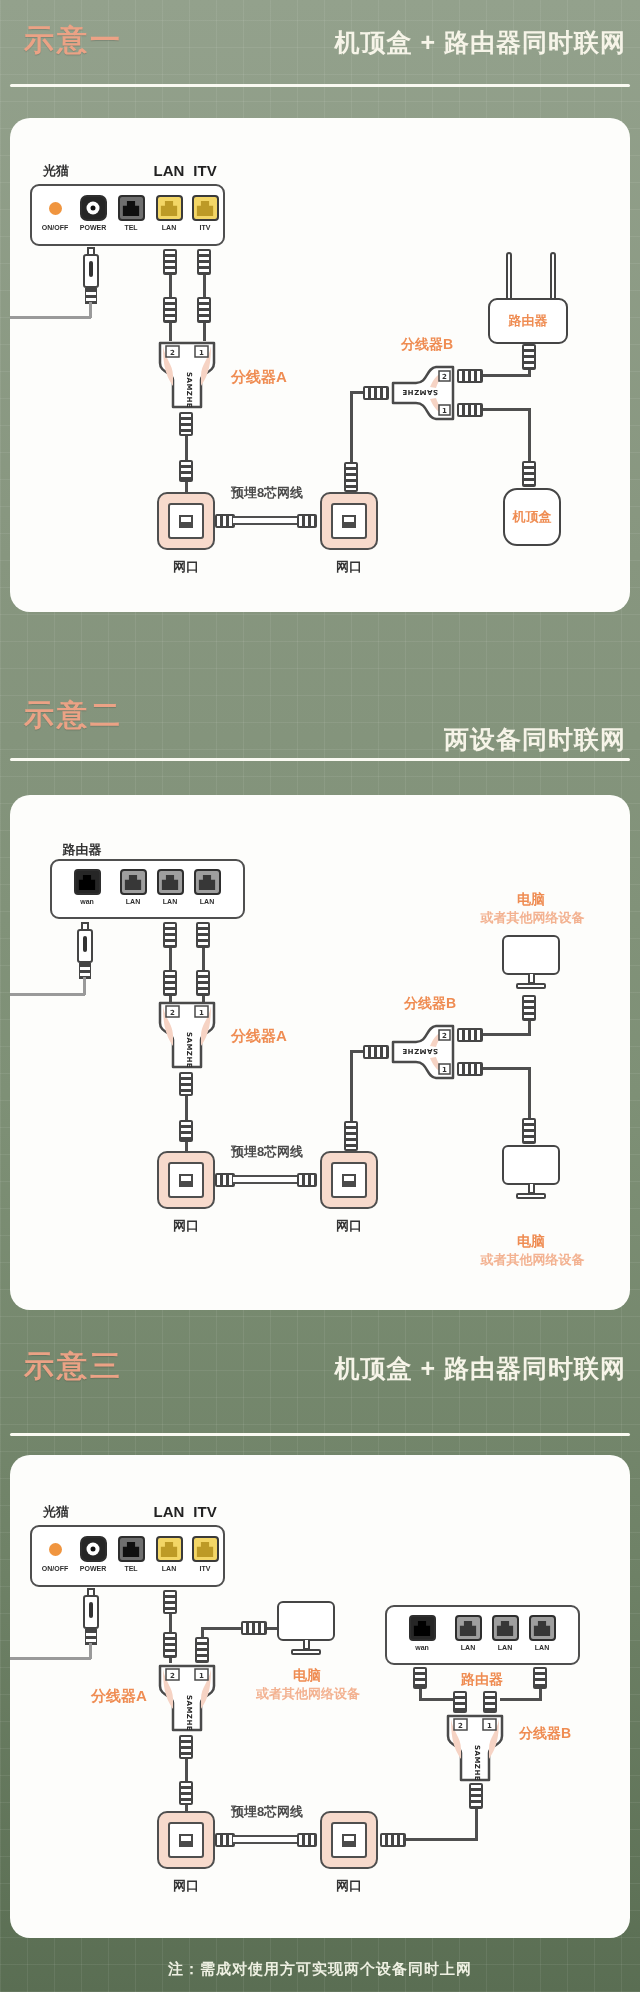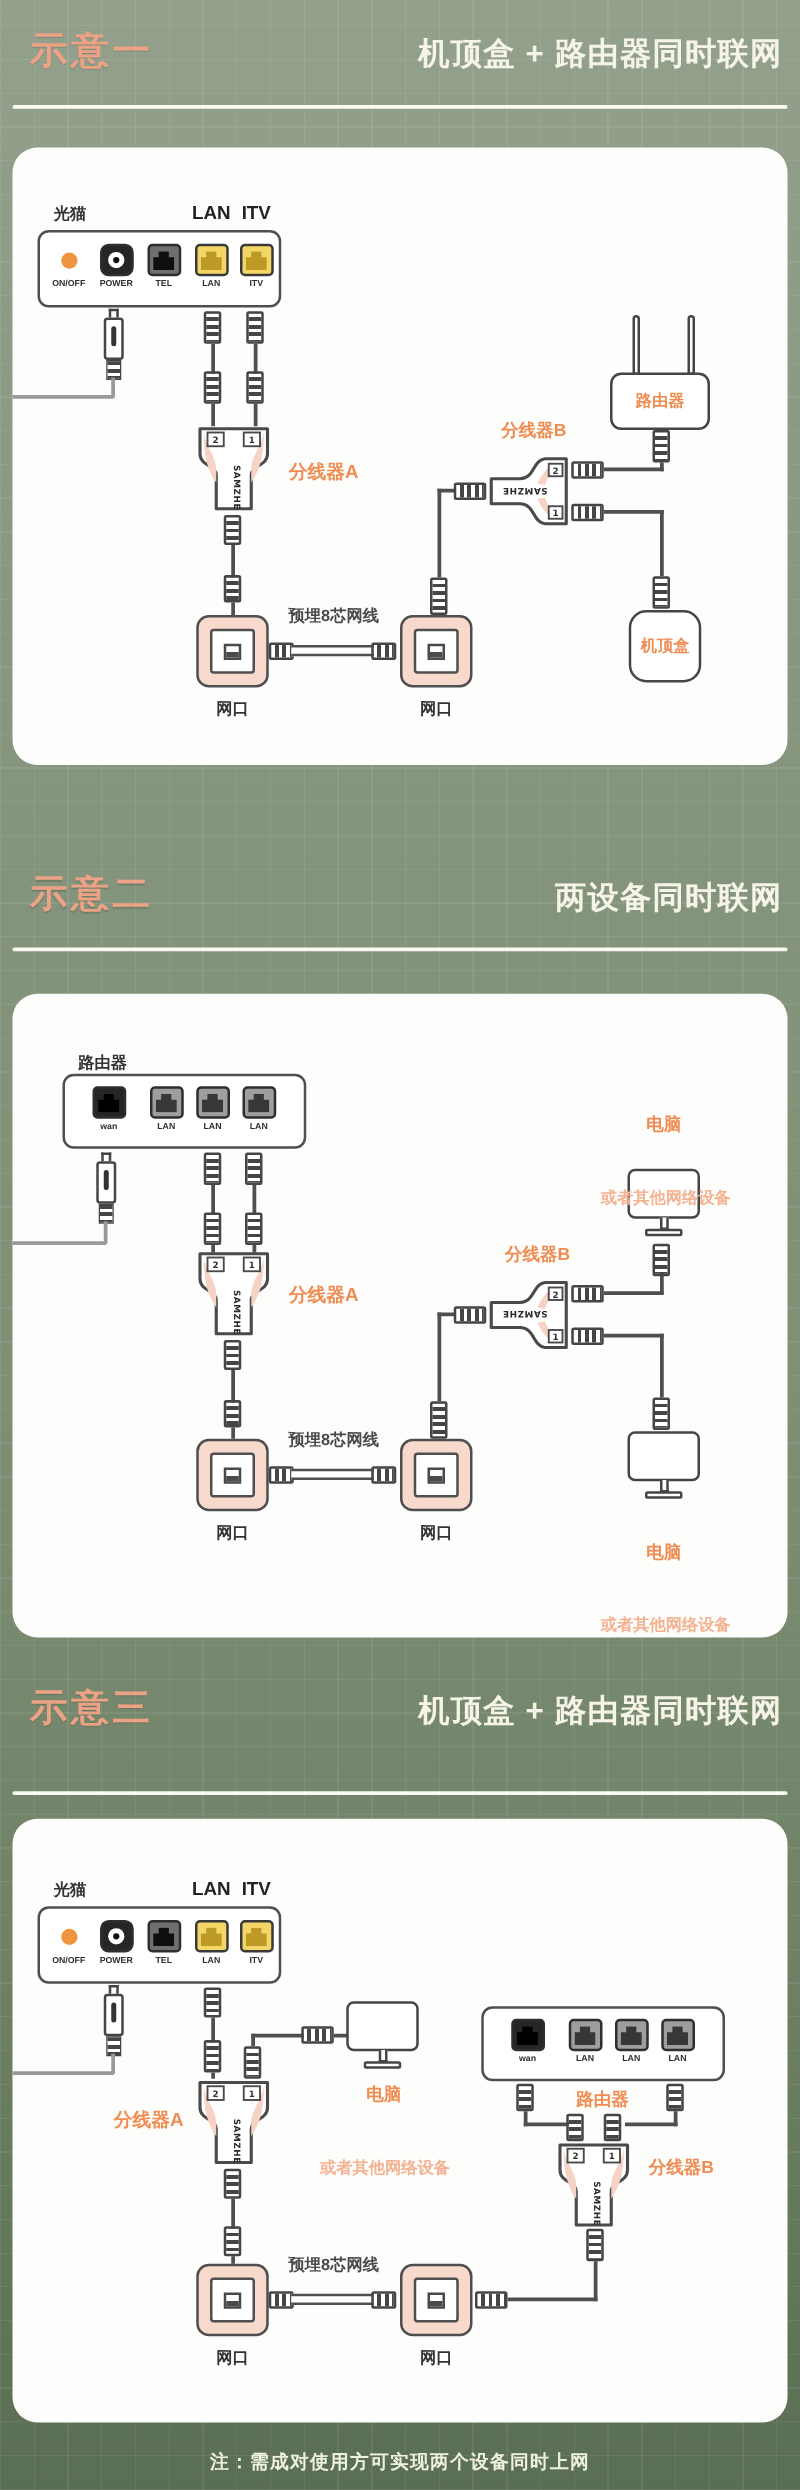--- a/index.html
+++ b/index.html
@@ -16,21 +16,21 @@
   }
   .badge { position:absolute; left:24px; font-size:30px; font-weight:bold; color:#eba285; letter-spacing:3px; text-shadow:0 1px 1px rgba(0,0,0,.15); }
   .sec-title { position:absolute; right:14px; font-size:25px; font-weight:bold; color:#f6f4e8; letter-spacing:1px; }
   .divider { position:absolute; left:10px; width:620px; height:3px; background:#fafaf2; border-radius:2px; }
   .panel { position:absolute; left:10px; width:620px; background:#fdfdfb; border-radius:20px; }
   .note { position:absolute; left:0; top:1960px; width:640px; text-align:center; font-size:15px; font-weight:bold; color:#eef0e2; letter-spacing:1px; }
 
   .dlbl { position:absolute; font-size:13px; font-weight:bold; color:#333; text-align:center; }
   .hdr-lbl { position:absolute; font-size:15px; font-weight:bold; color:#222; text-align:center; width:34px; }
   .olbl { position:absolute; font-size:14px; font-weight:bold; color:#ef8c52; text-align:center; }
-  .olbl-light { position:absolute; font-size:13px; font-weight:bold; color:#f3b291; text-align:center;margin-top:40px; }
+  .olbl-light { position:absolute; font-size:13px; font-weight:bold; color:#f3b291; text-align:center; }
   .glbl { position:absolute; font-size:13px; font-weight:bold; color:#4a4a4a; text-align:center; }
 
   .portbox { position:absolute; background:#fff; border:2.5px solid #4f4f4f; border-radius:9px; }
   .pcell { position:absolute; top:9px; width:34px; display:flex; flex-direction:column; align-items:center; }
   .psq { width:27px; height:26px; border:2px solid #2e2e2e; border-radius:4px; position:relative; margin-bottom:3px; background:#fff; }
   .psq.yellow { background:#f3d666; border-color:#3a3a3a; }
   .psq.telp { background:#6f6f6f; }
   .psq.lanp { background:#9e9e9e; }
   .psq.wanp { background:#262626; }
   .psq.powerp { background:#262626; border-radius:7px; }
@@ -198,21 +198,21 @@
   <div class="routerbox1" style="left:478px;top:180px">路由器</div>
 
   <div class="connh" style="left:447px;top:285px;width:26px"></div>
   <div class="cabh" style="left:473px;top:290px;width:48px"></div>
   <div class="cabv" style="left:518px;top:290px;height:53px"></div>
   <div class="connv" style="left:512px;top:343px;height:26px"></div>
   <div class="stb" style="left:493px;top:370px">机顶盒</div>
 </div>
 
 <div class="badge" style="top:695px">示意二</div>
-<div class="sec-title" style="top:701px">两设备同时联网</div>
+<div class="sec-title" style="top:723px">两设备同时联网</div>
 <div class="divider" style="top:758px"></div>
 
 <div class="panel" style="top:795px;height:515px">
   <div class="dlbl" style="left:42px;top:46px;width:60px">路由器</div>
   <div class="portbox" style="left:40px;top:64px;width:195px;height:60px">
     <div class="pcell" style="left:18px;top:8px">
       <div class="psq wanp">
           <div class="rj w"></div>
         </div>
       <div class="plabel">wan</div>

